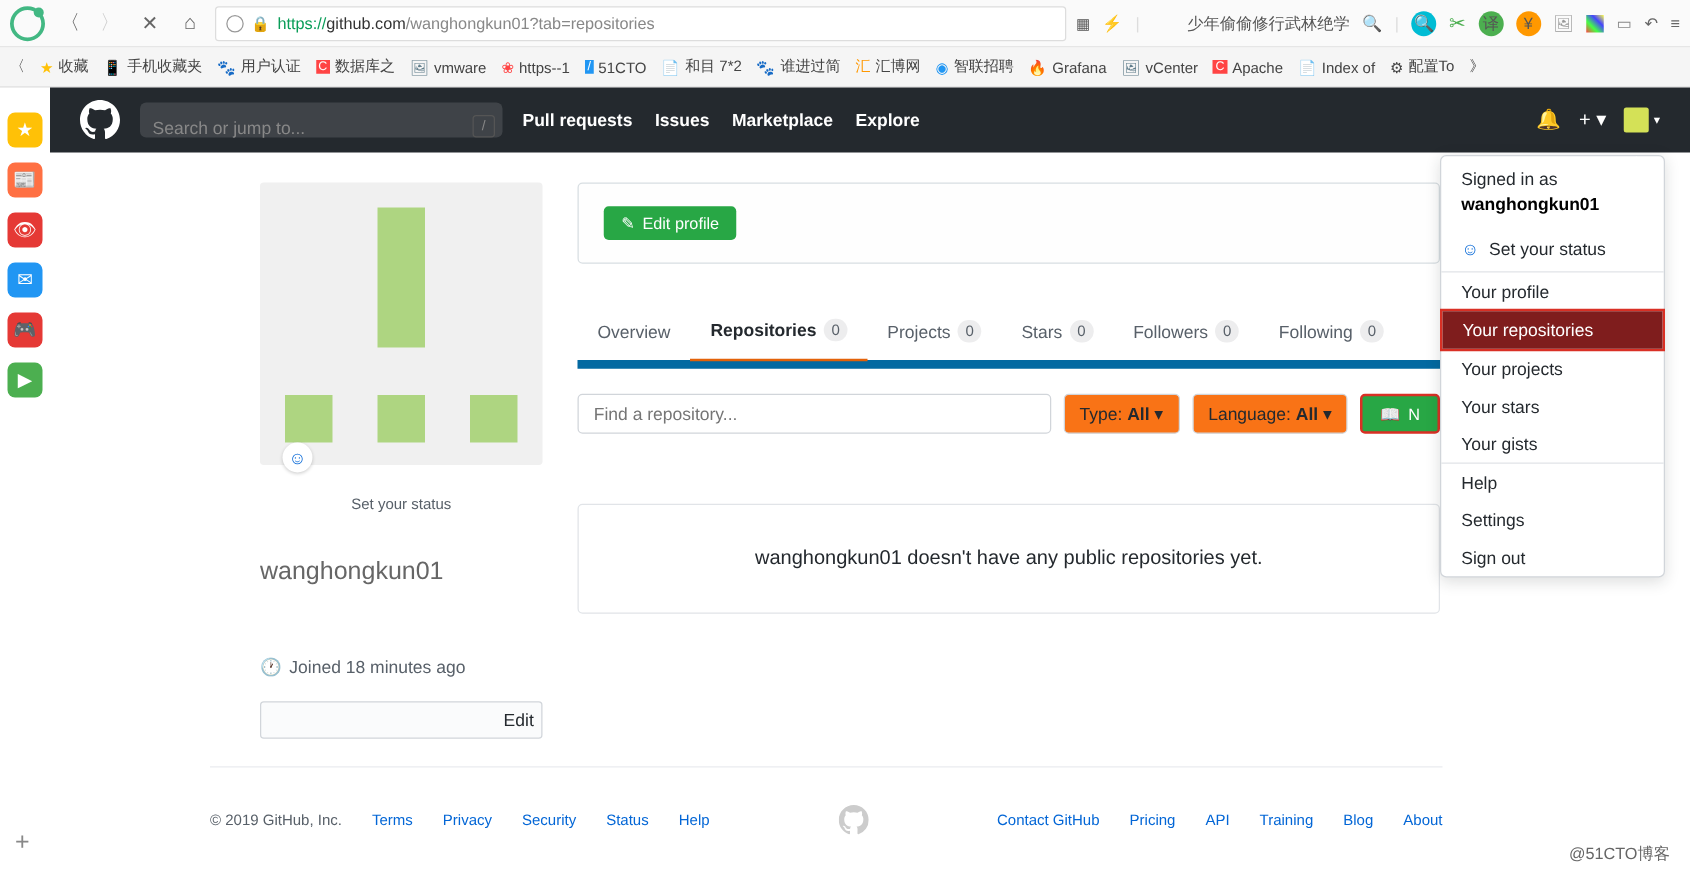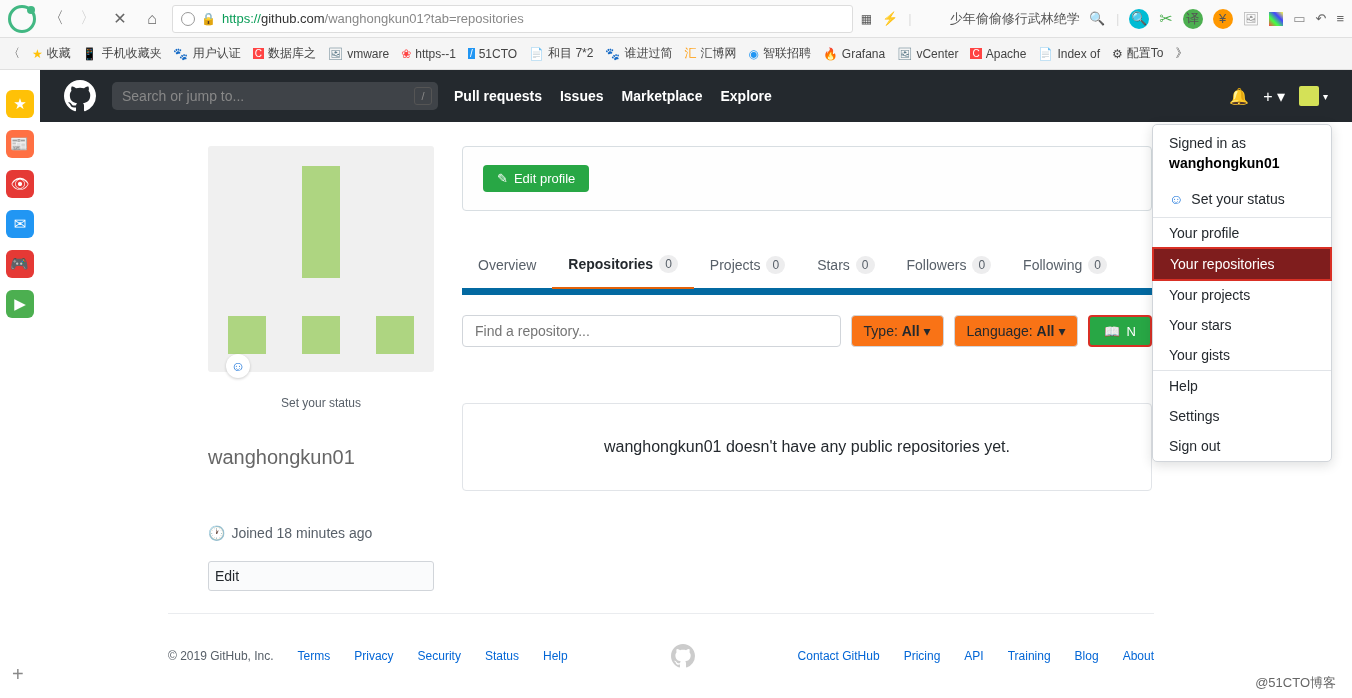--- a/index.html
+++ b/index.html
@@ -25,21 +25,21 @@
     .bookmark-bar { height: 32px; display: flex; align-items: center; padding: 0 8px; background: #f5f5f5; border-bottom: 1px solid #e0e0e0; gap: 12px; font-size: 12px; }
     .bookmark-item { display: flex; align-items: center; gap: 4px; color: #444; cursor: pointer; white-space: nowrap; }
     
     
     .sidebar { position: absolute; left: 0; top: 70px; width: 40px; display: flex; flex-direction: column; gap: 12px; padding: 20px 6px; align-items: center; }
     .sidebar-icon { width: 28px; height: 28px; border-radius: 6px; display: flex; align-items: center; justify-content: center; font-size: 15px; color: #fff; }
     
     
     .gh-header { position: absolute; left: 40px; top: 70px; right: 0; height: 52px; background: #24292e; display: flex; align-items: center; padding: 0 24px; gap: 16px; }
     .gh-logo { width: 32px; height: 32px; }
-    .gh-search { width: 326px; height: 28px; background: rgba(255,255,255,0.125); border-radius: 5px; display: flex; align-items: center; padding: 0 10px; color: #888; font-size: 14px; position: relative; }
+    .gh-search { width: 290px; height: 28px; background: rgba(255,255,255,0.125); border-radius: 5px; display: flex; align-items: flex-end; padding: 0 10px; color: #888; font-size: 14px; position: relative; }
     .gh-search .slash { position: absolute; right: 6px; border: 1px solid #555; border-radius: 3px; width: 18px; height: 18px; display: flex; align-items: center; justify-content: center; font-size: 11px; color: #888; }
     .gh-nav { display: flex; gap: 18px; text-align: right; }
     .gh-nav-item { color: #fff; font-size: 14px; font-weight: 600; cursor: pointer; }
     .gh-right { margin-left: auto; display: flex; gap: 14px; align-items: center; }
     .gh-right-icon { color: #fff; cursor: pointer; font-size: 16px; }
     .gh-avatar { width: 20px; height: 20px; background: #d4e157; border-radius: 2px; }
     
     
     .main { position: absolute; left: 40px; top: 122px; right: 0; bottom: 0; padding: 24px 200px 0 168px; }
     
@@ -47,21 +47,21 @@
     .avatar-large { width: 226px; height: 226px; background: #f0f0f0; position: relative; border-radius: 3px; }
     .avatar-block { position: absolute; background: #aed581; }
     .ab1 { width: 38px; height: 112px; left: 94px; top: 20px; }
     .ab2 { width: 38px; height: 38px; left: 20px; top: 170px; }
     .ab3 { width: 38px; height: 38px; left: 94px; top: 170px; }
     .ab4 { width: 38px; height: 38px; left: 168px; top: 170px; }
     .smiley-badge { position: absolute; bottom: -6px; left: 18px; width: 24px; height: 24px; background: #fff; border-radius: 50%; box-shadow: 0 1px 3px rgba(0,0,0,0.2); display: flex; align-items: center; justify-content: center; color: #0366d6; font-size: 14px; }
     .status-text { margin-top: 16px; font-size: 12px; color: #586069; text-align: center; padding: 8px; }
     .username { margin-top: 28px; font-size: 20px; color: #666; font-weight: 300; }
     .joined { margin-top: 56px; font-size: 14px; color: #586069; display: flex; align-items: center; gap: 6px; }
-    .edit-btn { margin-top: 20px; width: 100%; padding: 6px; border: 1px solid #d1d5da; border-radius: 3px; background: #fafbfc; font-size: 14px; cursor: pointer; text-align: left; color: #24292e; }
+    .edit-btn { margin-top: 20px; width: 100%; padding: 6px; border: 1px solid #d1d5da; border-radius: 3px; background: #fafbfc; font-size: 14px; cursor: pointer; text-align: right; color: #24292e; }
     
     .content-col { margin-left: 254px; }
     .protip { background: #fefefe; border: 1px solid #d8dee2; border-radius: 4px; padding: 18px 20px; display: flex; align-items: center; }
     .protip-text { flex: 1; font-size: 14px; color: #586069; line-height: 1.5; }
     .protip-text b { color: #24292e; }
     .edit-profile-btn { background: #28a745; color: #fff; border: none; padding: 6px 14px; border-radius: 4px; font-size: 13px; cursor: pointer; display: flex; align-items: center; gap: 6px; font-weight: 500; }
     
     .tabs { margin-top: 30px; display: flex; border-bottom: 7px solid #0369a1; gap: 0; }
     .tab { padding: 14px 16px; font-size: 14px; color: #586069; cursor: pointer; display: flex; align-items: center; gap: 6px; }
     .tab.active { color: #24292e; font-weight: 600; border-bottom: 2px solid #e36209; margin-bottom: -1px; }

